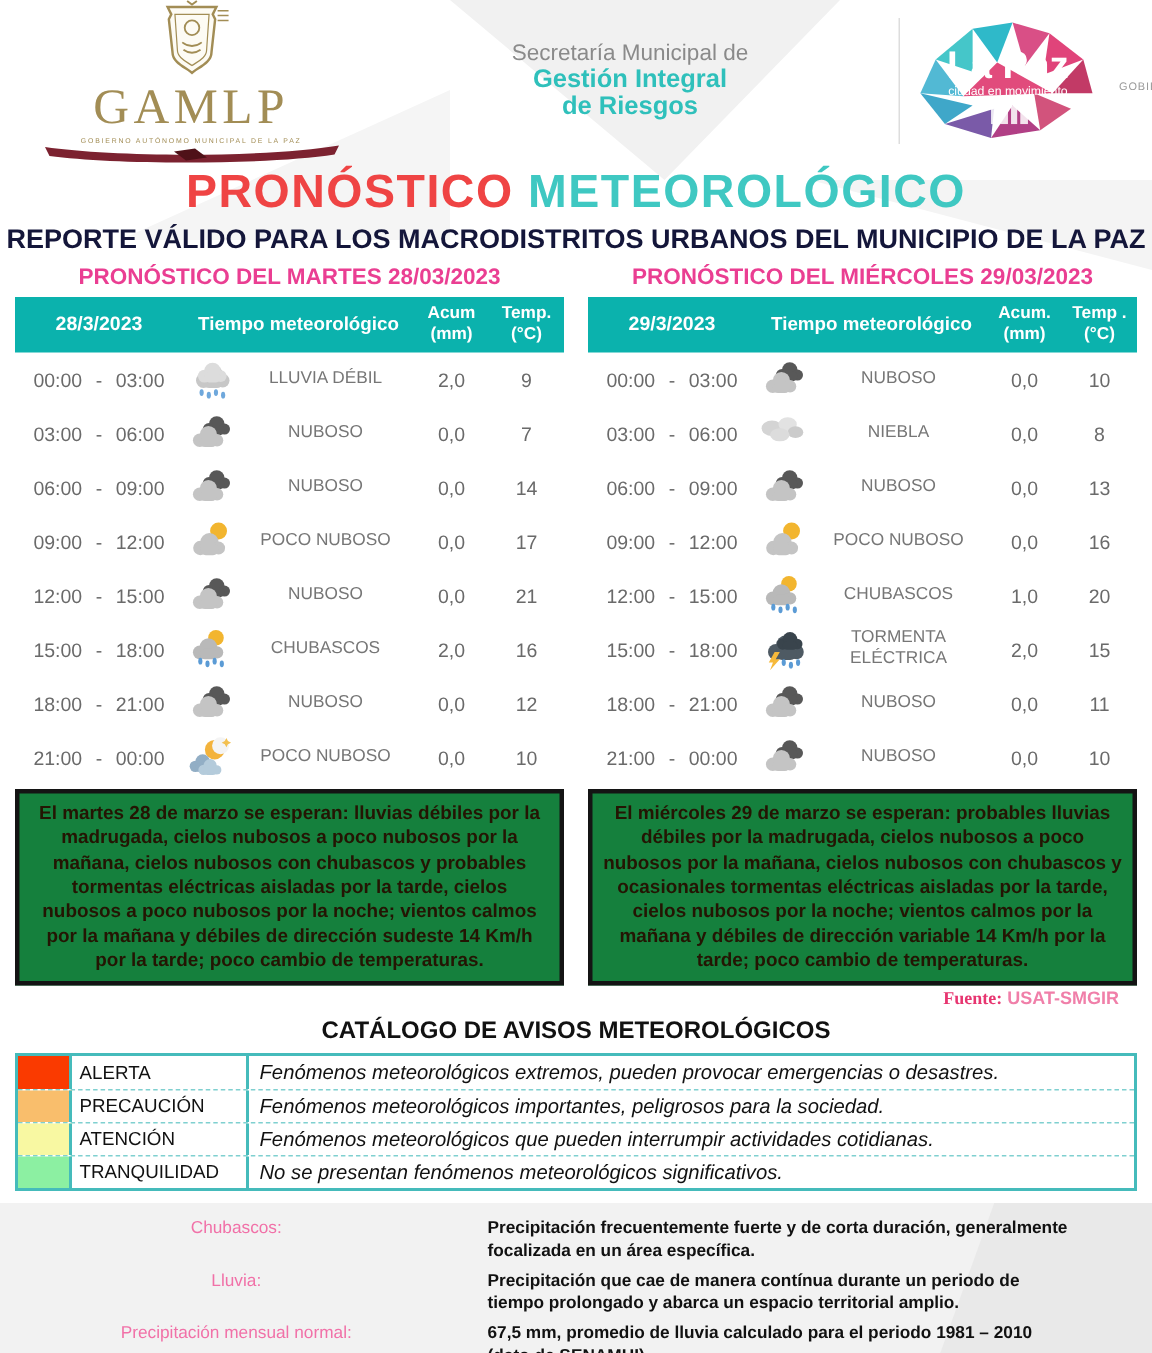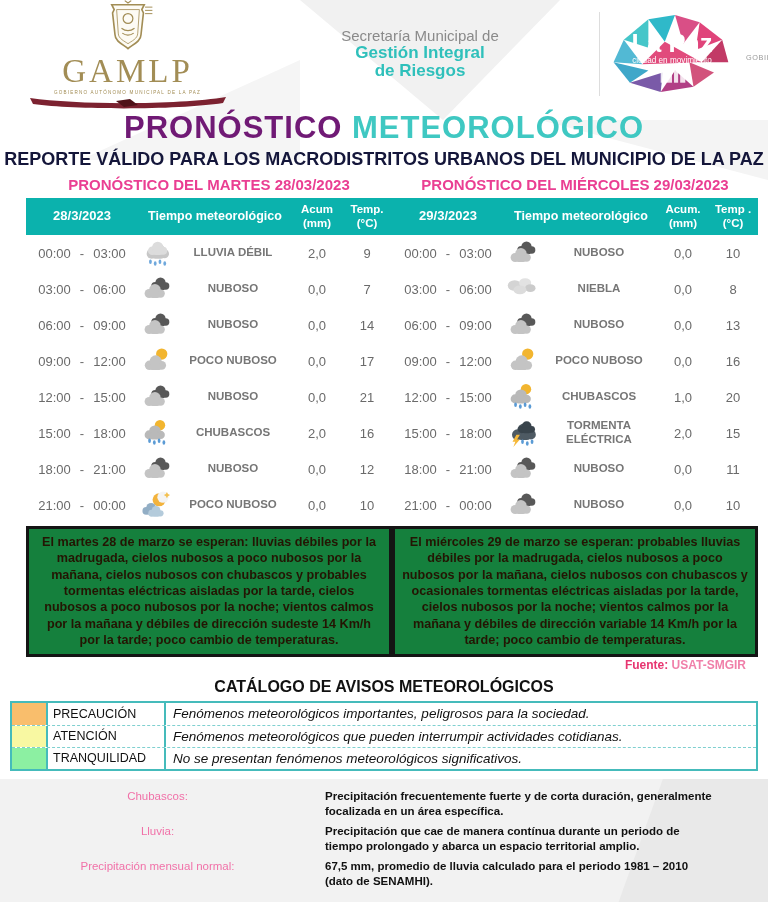--- a/index.html
+++ b/index.html
@@ -19,44 +19,44 @@
   .gamlp-caption { font-size:4.6px; color:#a28d55; letter-spacing:1.2px; margin-top:2px; }
   .secretaria { flex:1; text-align:center; padding-right:14px; line-height:1.05; }
   .secretaria .l1 { color:#8a8a8a; font-size:15px; }
   .secretaria .l2, .secretaria .l3 { color:#2fc0bb; font-size:17px; font-weight:bold; }
   .hdr-divider { width:1px; height:84px; background:#ddd; }
   .lapaz { width:168px; display:flex; flex-direction:row; align-items:center; padding-top:4px; }
   .lapaz-caption { font-size:7.3px; color:#9a9a9a; letter-spacing:.6px; margin-top:2px; white-space:nowrap; }
 
   
   .main-title { text-align:center; font-size:31px; font-weight:bold; letter-spacing:1px; margin-top:2px; position:relative; z-index:2; }
-  .main-title .t1 { color:#701a75; }
+  .main-title .t1 { color:#ef4444; }
   .main-title .t2 { color:#3fc8c2; }
   .report-subtitle { text-align:center; font-size:18px; font-weight:bold; color:#14163a; margin-top:3px; position:relative; z-index:2; }
 
   
-  .tables-wrap { display:flex; justify-content:space-between; padding:0 10px; margin-top:6px; position:relative; z-index:2;margin-left:16px; }
+  .tables-wrap { display:flex; justify-content:space-between; padding:0 10px; margin-top:6px; position:relative; z-index:2; }
   .ftable { width:366px; position:relative; }
   .ftable-title { color:#ea3e92; font-size:15px; font-weight:bold; text-align:center; height:22px; }
   .thead { display:flex; align-items:center; background:#0bb2ad; color:#fff; height:37px; }
   .th { text-align:center; line-height:1.15; }
   .th-date { width:112px; font-size:13px; font-weight:bold; }
   .th-weather { width:154px; font-size:12.5px; font-weight:bold; }
   .th-num { width:50px; font-size:11.5px; font-weight:bold; }
   .tbody .row { display:flex; align-items:center; height:36px; color:#6a6a6a; }
   .cell-time { width:112px; display:flex; justify-content:center; gap:9px; font-size:13px; }
   .cell-weather { width:154px; display:flex; align-items:center; }
   .cell-weather .wicon { width:36px; display:flex; justify-content:center; }
-  .cell-weather .wlabel { flex:1; text-align:center; font-size:11.5px; font-weight:bold; color:#767676; line-height:1.2; }
+  .cell-weather .wlabel { flex:1; text-align:center; font-size:11.5px; font-weight:normal; color:#767676; line-height:1.2; }
   .cell-num { width:50px; text-align:center; font-size:13px; }
 
   .summary-box { margin-top:3px; background:#15803d; border:3px solid #141414; padding:5px 7px;
                  font-size:12.6px; font-weight:bold; color:#241503; text-align:center; line-height:1.3; min-height:122px; }
   .fuente { text-align:right; padding:1px 12px 0 0; font-size:12px; font-weight:bold; }
-  .fuente .fl { color:#e73570; } .fuente .fv { color:#f07fa9; }
+  .fuente .fl { color:#e73570;font-family:Liberation Serif, serif; } .fuente .fv { color:#f07fa9; }
 
   
   .catalog-title { text-align:center; font-size:16px; font-weight:bold; color:#111; margin-top:6px; position:relative; z-index:2; }
   .catalog { margin:5px 10px 0 10px; border:2px solid #45bbbb; position:relative; z-index:2; background:#fff; }
   .cat-row { display:flex; align-items:stretch; height:22px; }
   .cat-row + .cat-row { border-top:1px dashed #7fd0d0; }
   .cat-swatch { width:36px; border-right:2px solid #45bbbb; }
   .cat-level { width:118px; border-right:2px solid #45bbbb; font-size:12.5px; color:#111; display:flex; align-items:center; padding-left:5px; }
   .cat-desc { flex:1; font-size:13.5px; font-style:italic; color:#111; display:flex; align-items:center; padding-left:7px; font-weight:500; }
 
@@ -615,20 +615,25 @@
     <div class="summary-box">El miércoles 29 de marzo se esperan: probables lluvias débiles por la madrugada, cielos nubosos a poco nubosos por la mañana, cielos nubosos con chubascos y ocasionales tormentas eléctricas aisladas por la tarde, cielos nubosos por la noche; vientos calmos por la mañana y débiles de dirección variable 14 Km/h por la tarde; poco cambio de temperaturas.</div>
     <div class="fuente">
       <span class="fl">Fuente:</span><span class="fv"> USAT-SMGIR</span>
     </div>
   </div>
 </div>
 
 <div class="catalog-title">CATÁLOGO DE AVISOS METEOROLÓGICOS</div>
 <div class="catalog">
     <div class="cat-row">
+      <div class="cat-swatch" style="background:#fa3a00"></div>
+      <div class="cat-level">ALERTA</div>
+      <div class="cat-desc">Fenómenos meteorológicos extremos, pueden provocar emergencias o desastres.</div>
+    </div>
+    <div class="cat-row">
       <div class="cat-swatch" style="background:#f9be6c"></div>
       <div class="cat-level">PRECAUCIÓN</div>
       <div class="cat-desc">Fenómenos meteorológicos importantes, peligrosos para la sociedad.</div>
     </div>
     <div class="cat-row">
       <div class="cat-swatch" style="background:#f8f8a2"></div>
       <div class="cat-level">ATENCIÓN</div>
       <div class="cat-desc">Fenómenos meteorológicos que pueden interrumpir actividades cotidianas.</div>
     </div>
     <div class="cat-row">

